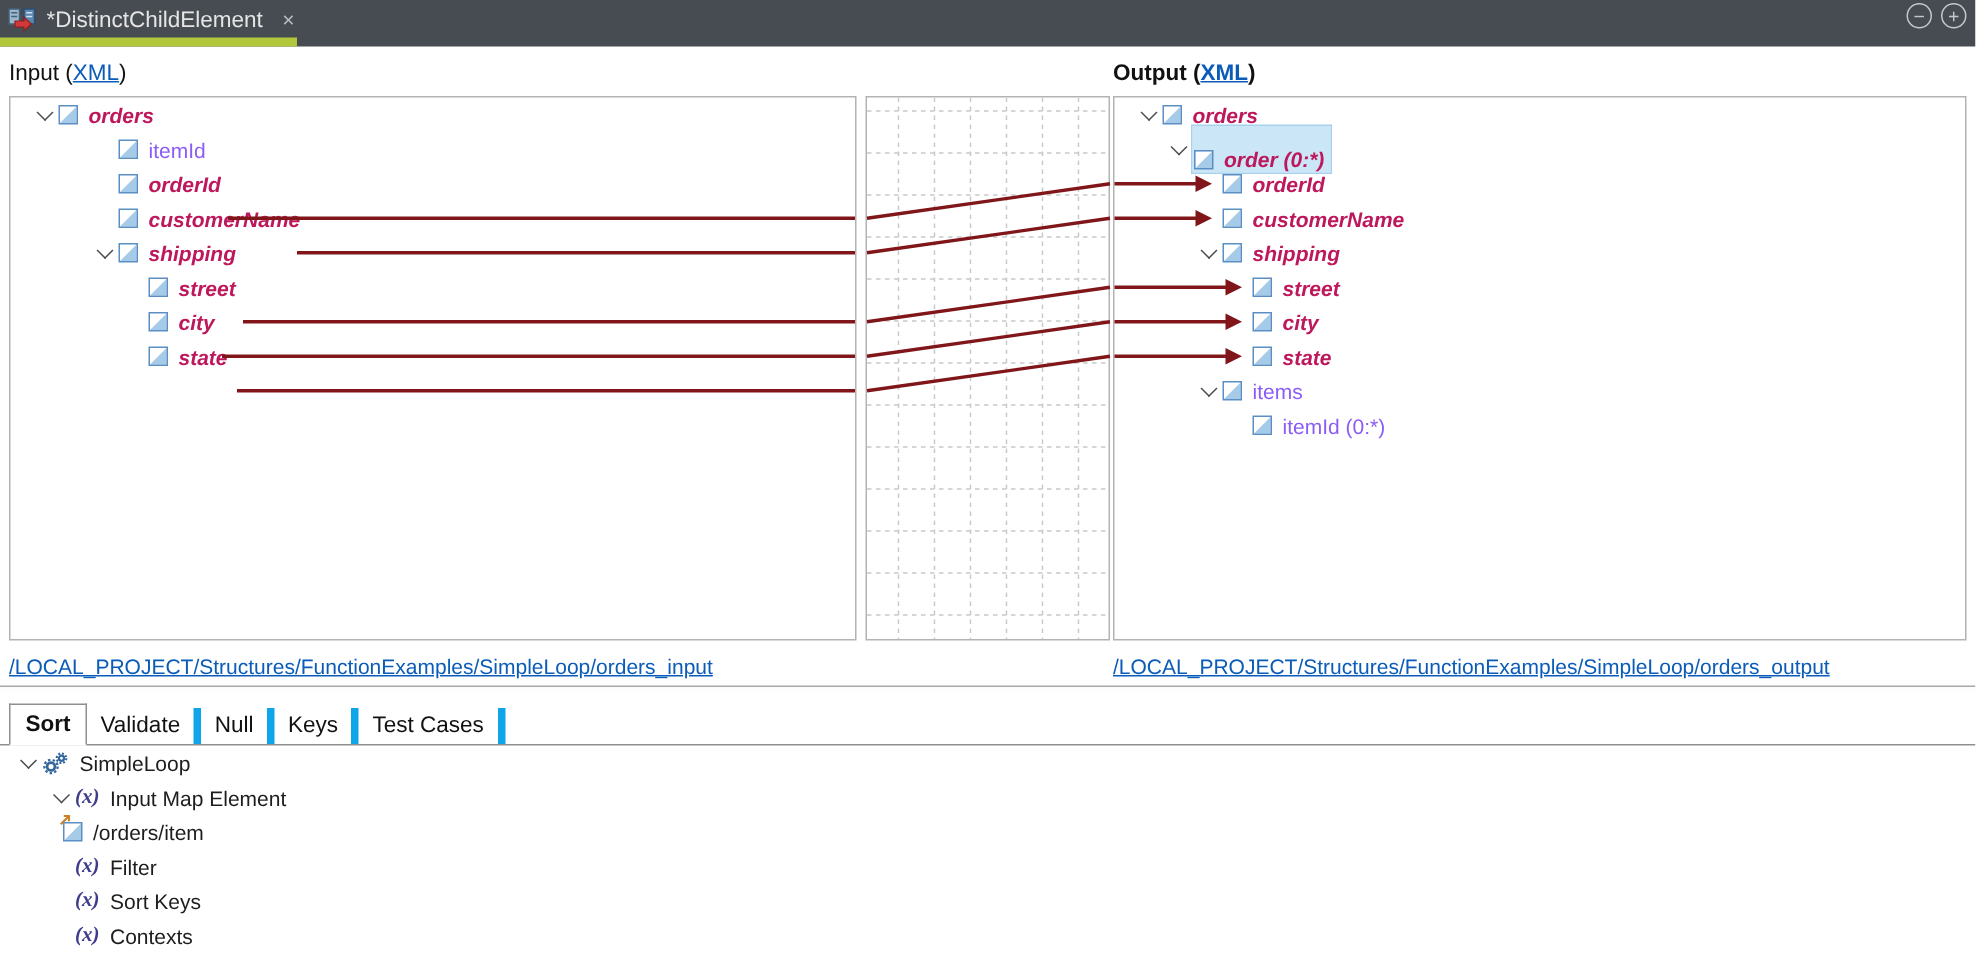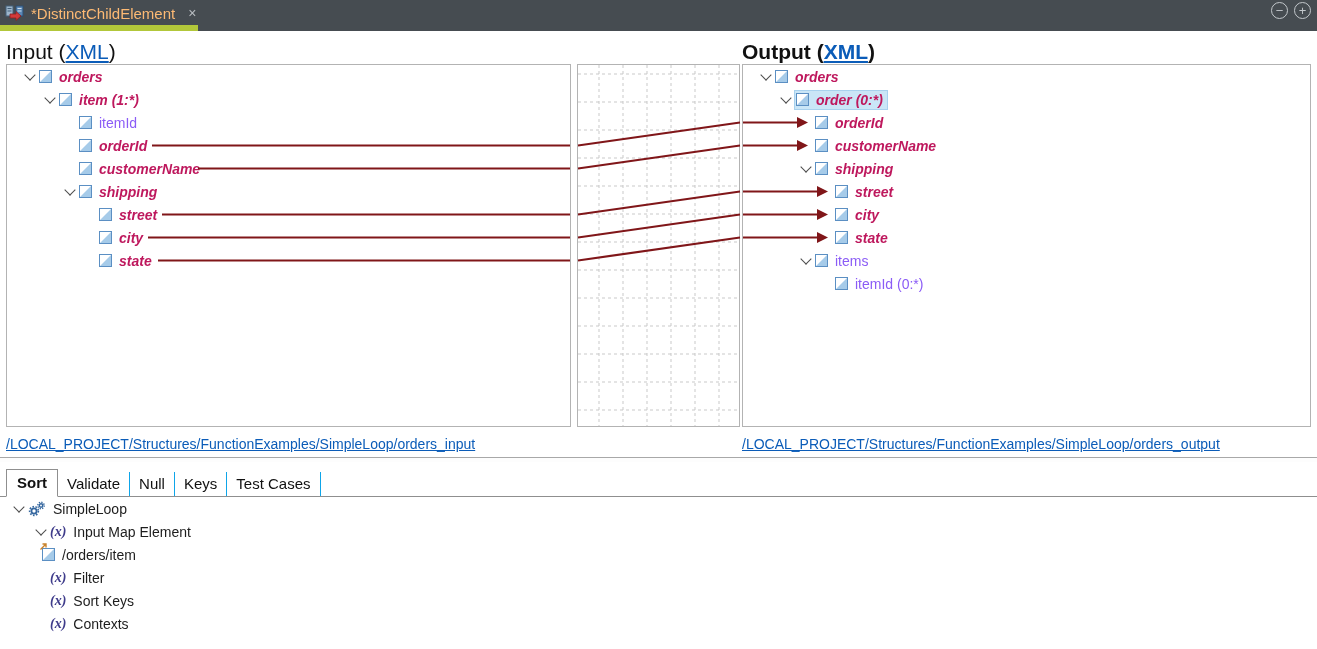--- a/index.html
+++ b/index.html
@@ -3,52 +3,52 @@
 <meta charset="utf-8">
 <style>
   html,body{margin:0;padding:0;}
   body{
     width:1317px;height:649px;position:relative;overflow:hidden;background:#fff;
     font-family:"Liberation Sans",sans-serif;
   }
   
   .topbar{position:absolute;left:0;top:0;width:1317px;height:31px;background:#464c51;}
   .tab-active-top{position:absolute;left:0;top:0;height:26px;display:flex;align-items:center;padding:0 10px 0 5px;gap:7px;}
-  .tab-title{color:#fdba74;font-size:15px;white-space:nowrap;}
+  .tab-title{color:#e5e5e5;font-size:15px;white-space:nowrap;}
   .tab-close{color:#b9bdc1;font-size:14px;margin-left:6px;cursor:pointer;}
   .tab-underline{position:absolute;left:0;top:25px;width:198px;height:6px;background:#b2c73a;}
   .win-btns{position:absolute;right:6px;top:2px;display:flex;gap:6px;}
   .circle-btn{width:17px;height:17px;border:1px solid #c3c8cc;border-radius:50%;color:#c3c8cc;
     font-size:13px;line-height:15px;text-align:center;box-sizing:border-box;cursor:pointer;}
   
-  .pane-header{position:absolute;top:40px;font-size:21px;color:#111;}
+  .pane-header{position:absolute;top:40px;font-size:15px;color:#111;}
   a.xml-link,a.path-link{color:#0b5cb8;text-decoration:underline;cursor:pointer;}
   
   .panel{position:absolute;top:64px;height:363px;border:1px solid #b3b3b3;background:#fff;box-sizing:border-box;}
   .panel.left{left:6px;width:565px;}
   .panel.mid{left:577px;width:163px;}
   .panel.right{left:742px;width:569px;}
   
   .row{height:23px;display:flex;align-items:center;white-space:nowrap;}
   .chevslot{width:18px;display:inline-flex;justify-content:center;flex:0 0 18px;}
   .chev{width:7px;height:7px;border-right:1.6px solid #4c4c4c;border-bottom:1.6px solid #4c4c4c;
     transform:rotate(45deg);margin-top:-4px;}
   .elicon{width:13px;height:13px;box-sizing:border-box;border:1px solid #5b8fc3;
     background:linear-gradient(135deg,#ffffff 48%,#a6cbe9 52%);flex:0 0 13px;}
   .lbl{margin-left:7px;font-size:14px;font-style:italic;font-weight:bold;color:#be185d;}
   .lbl.plain{font-style:normal;font-weight:normal;color:#8b5cf6;}
-  .selwrap{display:inline-flex;align-items:center;background:#cae6f7;outline:1px solid #a8d1ee;padding:1px 4px 1px 1px;}
+  .selwrap{display:inline-flex;align-items:center;background:#cae6f7;outline:1px solid #a8d1ee;padding:14px 4px 1px 1px;}
   
   .pathrow{position:absolute;top:436px;font-size:14px;}
   
   .divider{position:absolute;left:0;top:457px;width:1317px;height:4px;border-top:1px solid #a8a8a8;background:#fdfdfd;}
   
   .tabbar{position:absolute;left:0;top:469px;width:1317px;height:28px;display:flex;align-items:flex-end;
     border-bottom:1px solid #8f8f8f;box-sizing:border-box;font-size:15px;}
-  .btab{padding:3px 9px 4px 9px;color:#111;border-right:1px solid #0ea5e9;cursor:pointer;}
+  .btab{padding:3px 9px 4px 9px;color:#111;border-right:5px solid #0ea5e9;cursor:pointer;}
   .btab.active{font-weight:bold;border:1px solid #8f8f8f;border-bottom:1px solid #fff;background:#fff;
     margin-bottom:-1px;margin-left:6px;padding:4px 10px 5px 10px;z-index:2;border-right:1px solid #8f8f8f;}
   
   .functree{position:absolute;left:0;top:497px;width:1317px;}
   .functree .lbl{font-style:normal;font-weight:normal;color:#1d1d1d;text-align:right;}
   .fx{font-family:"Liberation Serif",serif;font-style:italic;font-weight:bold;font-size:14px;color:#3f3c8b;
     flex:0 0 auto;line-height:13px;}
   .eliconwrap{position:relative;display:inline-flex;flex:0 0 13px;}
   .refarrow{position:absolute;left:-3px;top:-6px;}
   
@@ -86,27 +86,20 @@
   <span>Output (</span><a class="xml-link">XML</a><span>)</span>
 </div>
 
 <div class="panel left">
   <div class="row" style="padding-left:14px">
     <span class="chevslot">
         <span class="chev"></span>
       </span>
     <span class="elicon"></span>
     <span class="lbl">orders</span>
-  </div>
-  <div class="row" style="padding-left:34px">
-    <span class="chevslot">
-        <span class="chev"></span>
-      </span>
-    <span class="elicon"></span>
-    <span class="lbl">item (1:*)</span>
   </div>
   <div class="row" style="padding-left:54px">
     <span class="chevslot"></span>
     <span class="elicon"></span>
     <span class="lbl plain">itemId</span>
   </div>
   <div class="row" style="padding-left:54px">
     <span class="chevslot"></span>
     <span class="elicon"></span>
     <span class="lbl">orderId</span>

